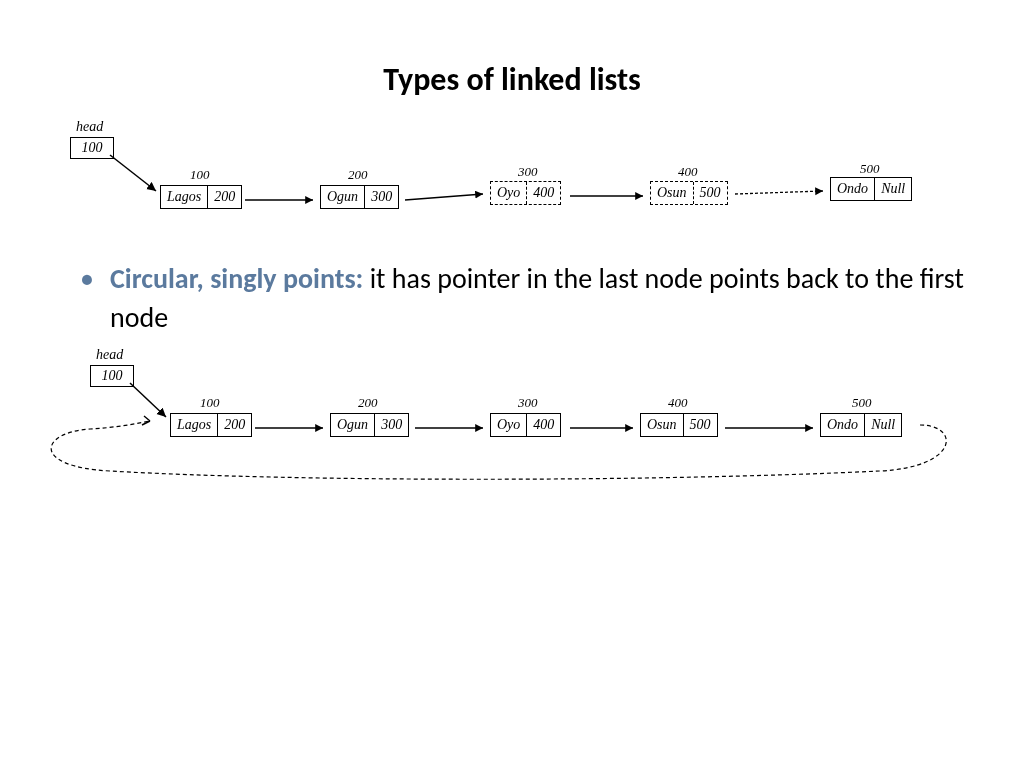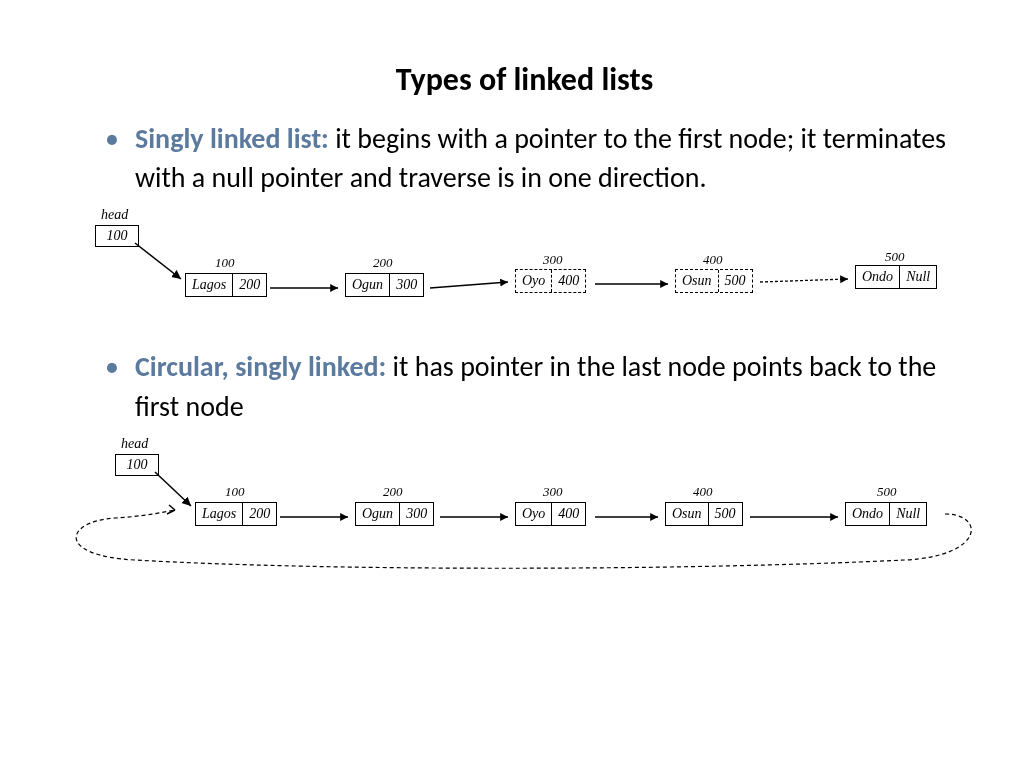--- a/index.html
+++ b/index.html
@@ -8,21 +8,20 @@
     padding: 0;
     width: 1024px;
     height: 768px;
     background: #fff;
     font-family: "Segoe UI", Calibri, Arial, sans-serif;
     position: relative;
     overflow: hidden;
   }
   .slide {
     padding: 30px 40px 20px 40px;
-    margin-left: 25px;
   }
   .title {
     text-align: center;
     font-size: 32px;
     font-weight: bold;
     margin: 30px 0 20px 0;
   }
   .bullet {
     font-size: 28px;
     line-height: 1.4;
@@ -85,23 +84,20 @@
     overflow: visible;
   }
 </style>
 </head>
 <body>
 
 <div class="slide">
 
   <div class="title">Types of linked lists</div>
 
-  <div class="bullet">
-    <span class="accent">Singly linked list: </span><span>it begins with a pointer to the first node; it terminates with a null pointer and traverse is in one direction.</span>
-  </div>
 
   <div class="diagram">
     <div class="head-label" style="left:6px; top:0;">head</div>
     <div class="head-box" style="left:0; top:18px;">100</div>
 
     <div class="addr-label" style="left:120px; top:48px;">100</div>
     <div class="node" style="left:90px; top:66px;">
       <div class="cell">Lagos</div>
       <div class="cell">200</div>
     </div>
@@ -146,21 +142,21 @@
     </svg>
     <svg class="arrow" style="left:500px; top:74px;" width="85" height="10">
       <line x1="0" y1="3" x2="73" y2="3" stroke="#000" stroke-width="1.3" marker-end="url(#ah1)"></line>
     </svg>
     <svg class="arrow" style="left:665px; top:72px;" width="100" height="10">
       <line x1="0" y1="3" x2="88" y2="0" stroke="#000" stroke-width="1.3" stroke-dasharray="3,2" marker-end="url(#ah1)"></line>
     </svg>
   </div>
 
   <div class="bullet">
-    <span class="accent">Circular, singly linked: </span><span>it has pointer in the last node points back to the first node</span>
+    <span class="accent">Circular, singly points: </span><span>it has pointer in the last node points back to the first node</span>
   </div>
 
   <div class="diagram" style="height:160px;">
     <div class="head-label" style="left:26px; top:0;">head</div>
     <div class="head-box" style="left:20px; top:18px;">100</div>
 
     <div class="addr-label" style="left:130px; top:48px;">100</div>
     <div class="node" style="left:100px; top:66px;">
       <div class="cell">Lagos</div>
       <div class="cell">200</div>

